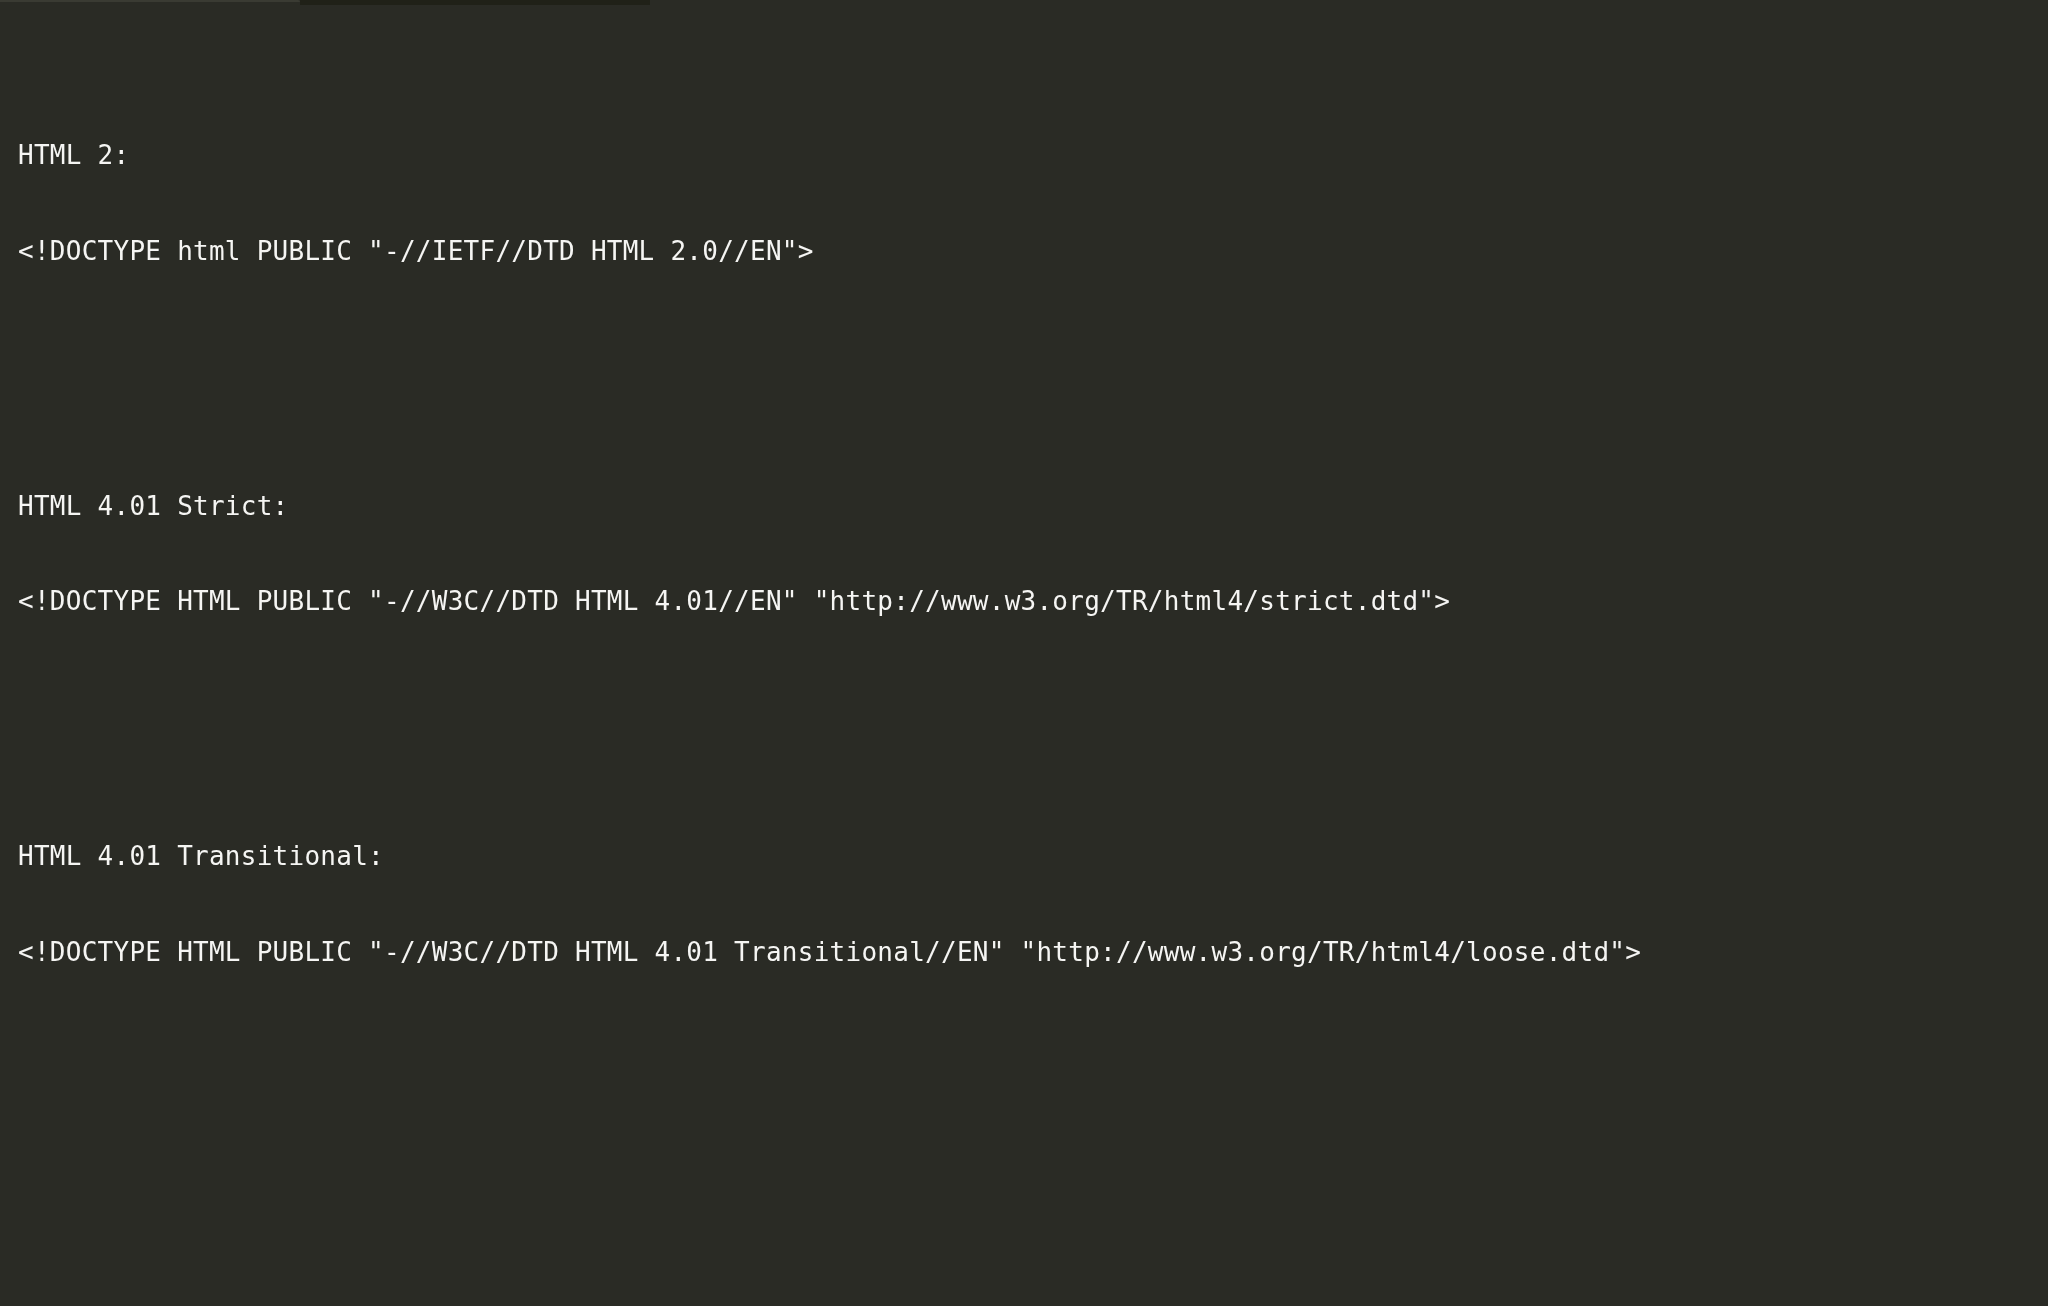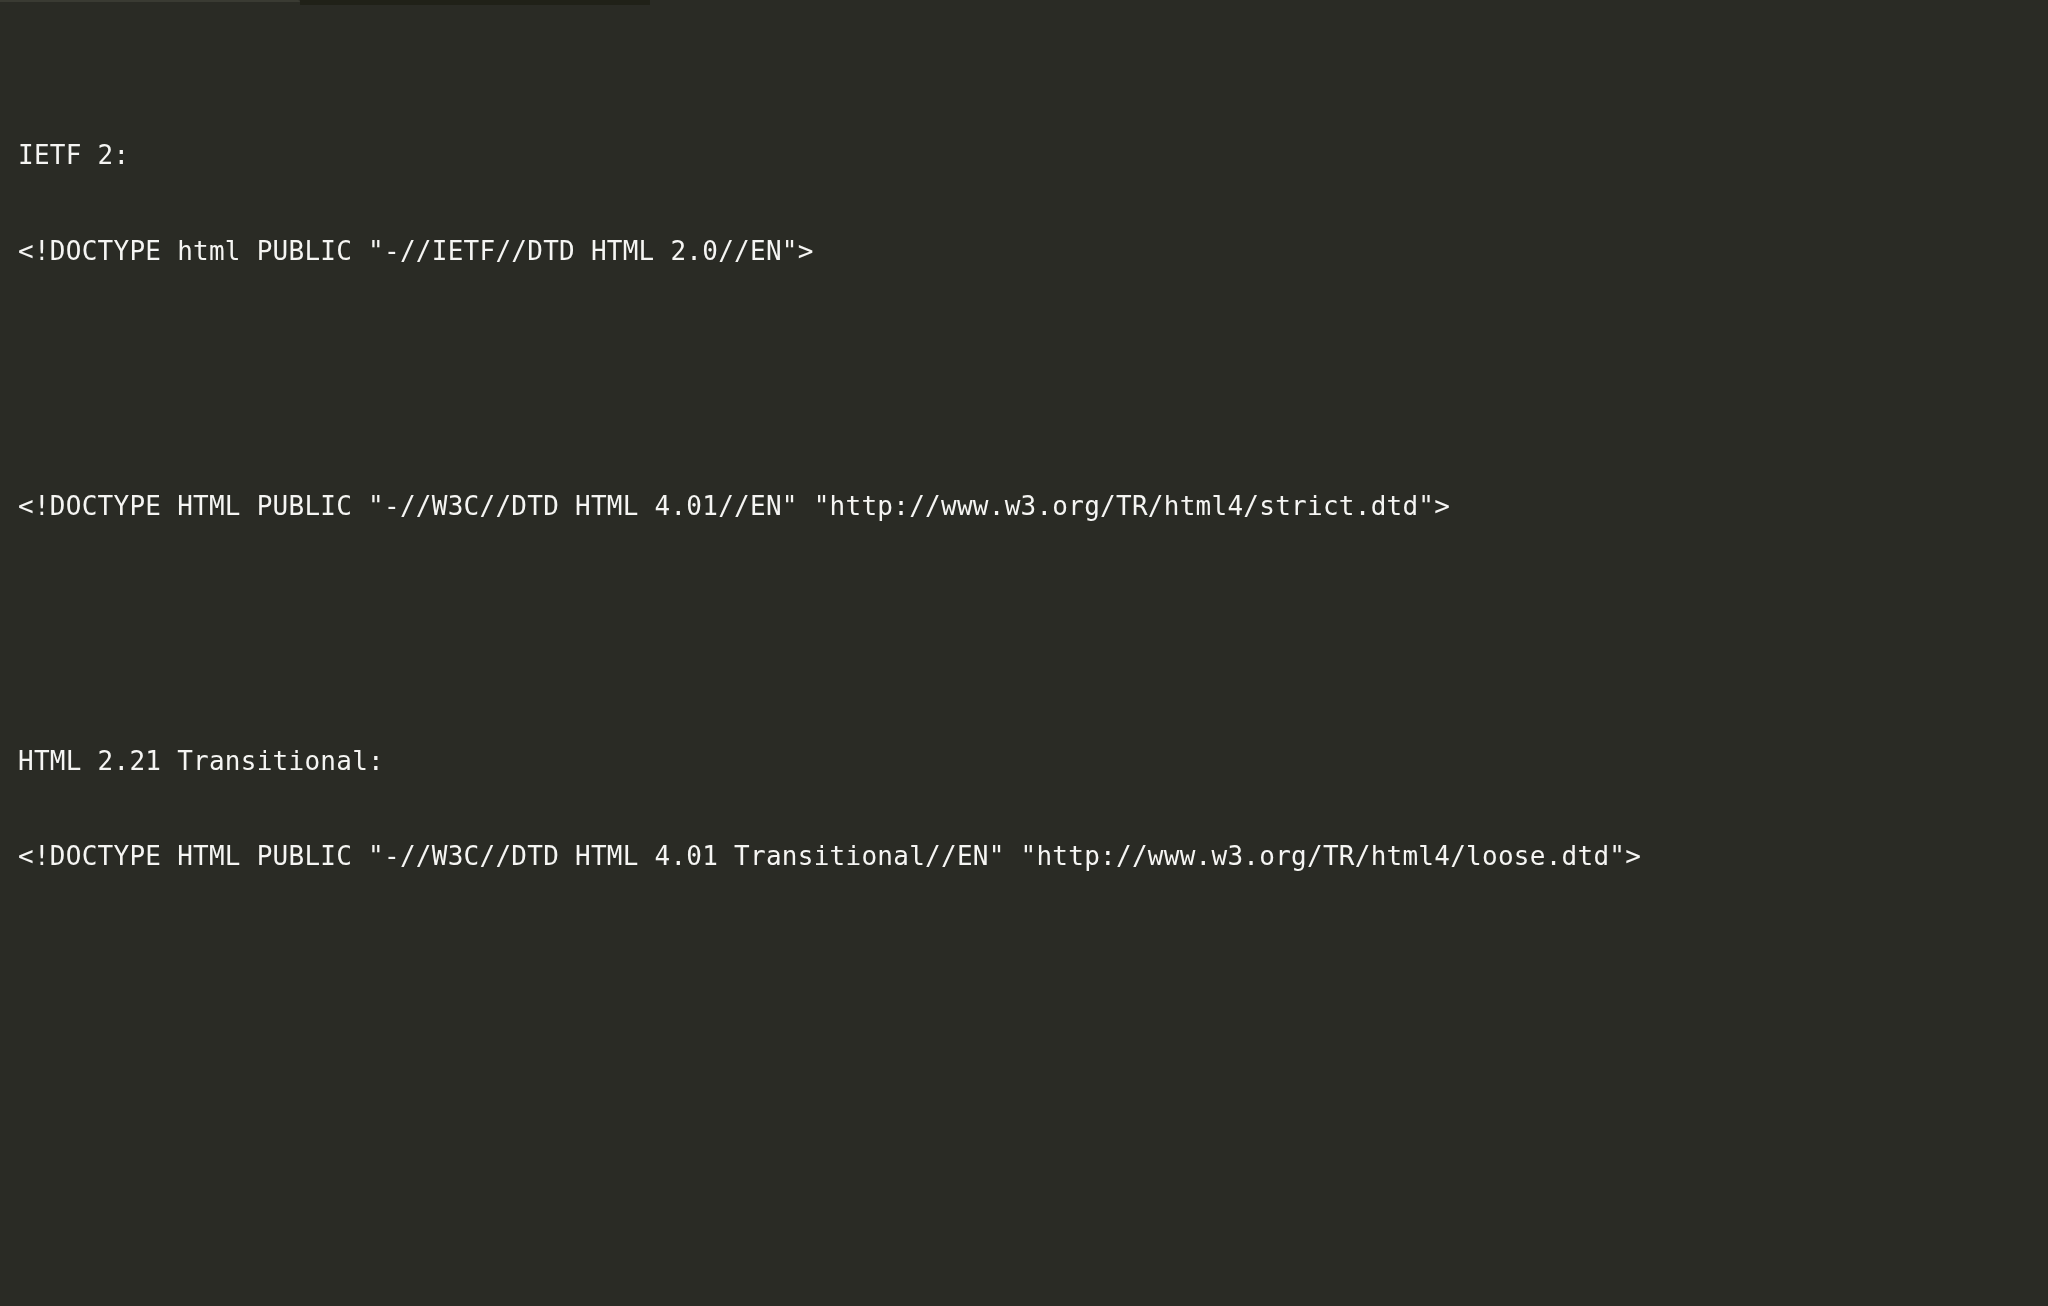--- a/index.html
+++ b/index.html
@@ -55,28 +55,29 @@
 </head>
 <body>
 
 <div class="tabstrip">
   <div class="tab-edge-left"></div>
   <div class="tab-edge-mid"></div>
 </div>
 
 <div class="content">
   <div class="entry">
-    <span class="label">IETF 2:</span>
+    <span class="label">HTML 2:</span>
     <span class="doctype">&lt;!DOCTYPE html PUBLIC "-//IETF//DTD HTML 2.0//EN"&gt;</span>
   </div>
   <div class="entry">
+    <span class="label">HTML 4.01 Strict:</span>
     <span class="doctype">&lt;!DOCTYPE HTML PUBLIC "-//W3C//DTD HTML 4.01//EN" "http://www.w3.org/TR/html4/strict.dtd"&gt;</span>
   </div>
   <div class="entry">
-    <span class="label">HTML 2.21 Transitional:</span>
+    <span class="label">HTML 4.01 Transitional:</span>
     <span class="doctype">&lt;!DOCTYPE HTML PUBLIC "-//W3C//DTD HTML 4.01 Transitional//EN" "http://www.w3.org/TR/html4/loose.dtd"&gt;</span>
   </div>
   
   
   
   
   
   
 </div>
 

